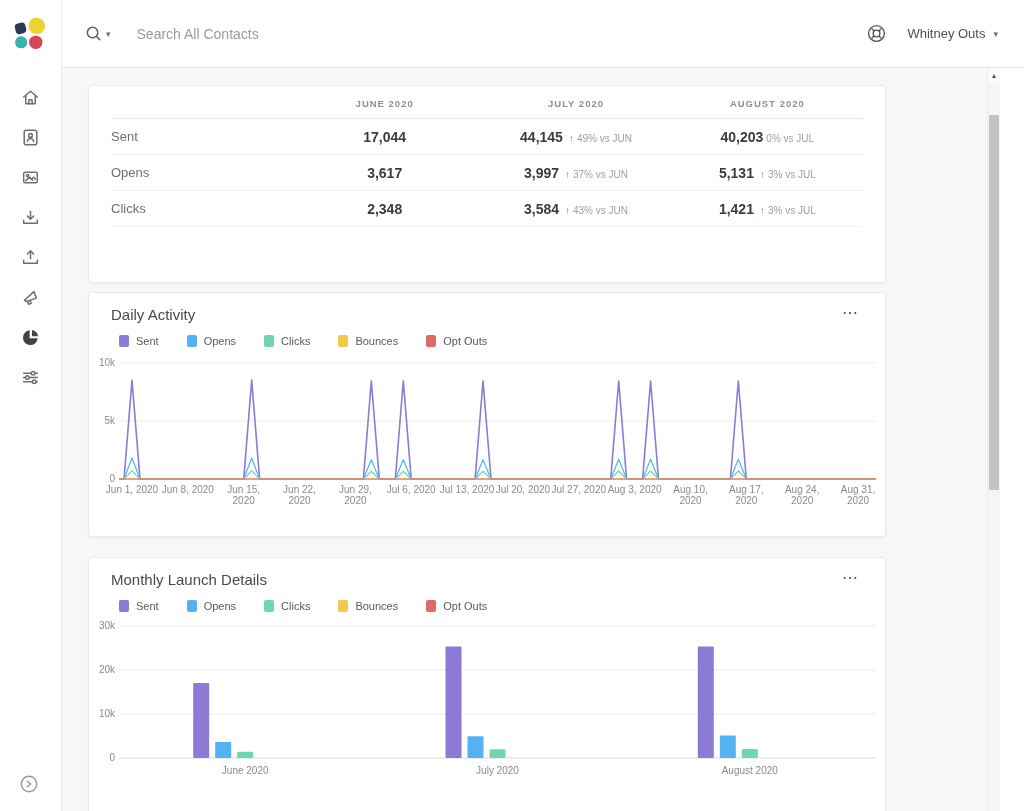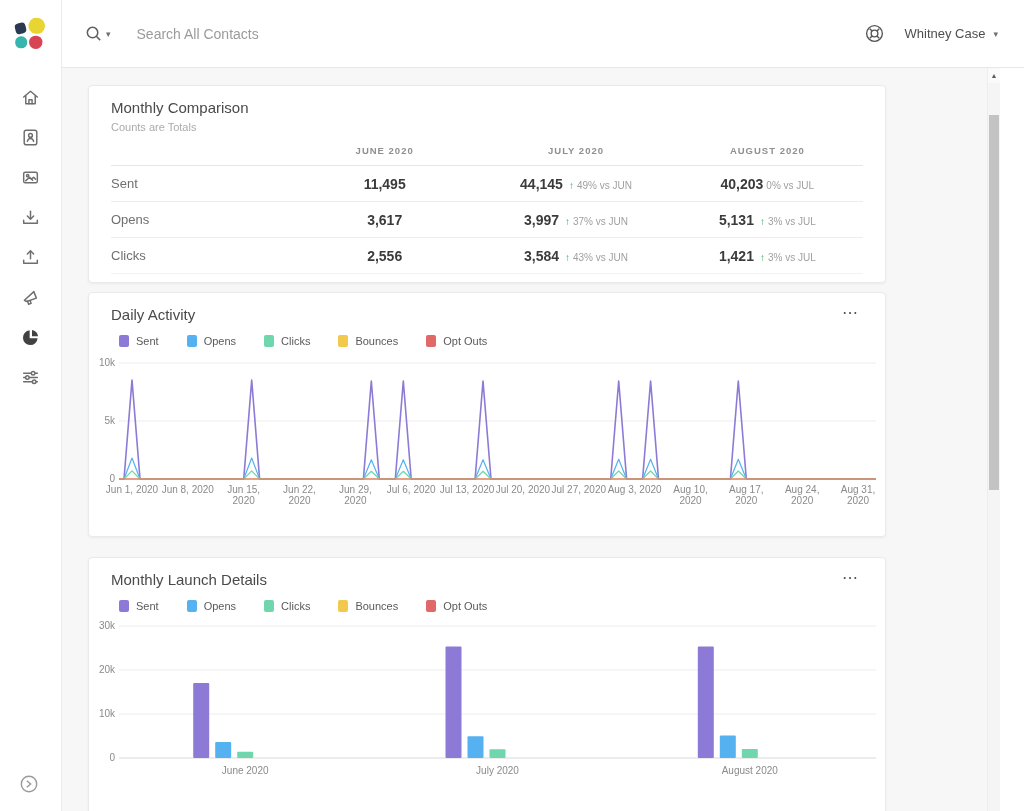--- a/index.html
+++ b/index.html
@@ -149,45 +149,39 @@
     </svg>
     <span class="caret">▾</span>
     <span class="search-placeholder">Search All Contacts</span>
   </div>
   <div class="topbar-spacer"></div>
   <svg width="21" height="21" viewBox="0 0 20 20" fill="none" stroke="#555" stroke-width="1.3">
     <circle cx="10" cy="10" r="7.5"></circle>
       <circle cx="10" cy="10" r="3.2"></circle>
     <path d="M7.7 7.7 L5.5 5.5 M12.3 7.7 L14.5 5.5 M7.7 12.3 L5.5 14.5 M12.3 12.3 L14.5 14.5"></path>
   </svg>
-  <span class="username">Whitney Case</span>
+  <span class="username">Whitney Outs</span>
   <span class="caret">▾</span>
 </div>
 
 <div class="content">
 
   <div class="card" style="margin-top:17px; height:198px;">
-    <div class="card-head">
-      <div>
-        <div class="card-title">Monthly Comparison</div>
-        <div class="card-sub">Counts are Totals</div>
-      </div>
-    </div>
     <div class="mc-table">
       <div class="mc-row mc-headrow" id="mc-header">
           <div></div>
           <div class="mc-col-h">JUNE 2020</div>
           <div class="mc-col-h">JULY 2020</div>
           <div class="mc-col-h">AUGUST 2020</div>
         </div>
       <div id="mc-body">
           <div class="mc-row mc-datarow">
             <div class="mc-label">Sent</div>
             <div class="mc-cell">
-              <span class="mc-num">11,495</span>
+              <span class="mc-num">17,044</span>
             </div>
             <div class="mc-cell">
               <span class="mc-num">44,145</span>
               <span class="mc-arrow" style="color:#3fa65a">↑</span>
               <span class="mc-chg">49% vs JUN</span>
             </div>
             <div class="mc-cell">
               <span class="mc-num">40,203</span>
               <span class="mc-chg">0% vs JUL</span>
             </div>
@@ -204,21 +198,21 @@
             </div>
             <div class="mc-cell">
               <span class="mc-num">5,131</span>
               <span class="mc-arrow" style="color:#3fa65a">↑</span>
               <span class="mc-chg">3% vs JUL</span>
             </div>
           </div>
           <div class="mc-row mc-datarow">
             <div class="mc-label">Clicks</div>
             <div class="mc-cell">
-              <span class="mc-num">2,556</span>
+              <span class="mc-num">2,348</span>
             </div>
             <div class="mc-cell">
               <span class="mc-num">3,584</span>
               <span class="mc-arrow" style="color:#3fa65a">↑</span>
               <span class="mc-chg">43% vs JUN</span>
             </div>
             <div class="mc-cell">
               <span class="mc-num">1,421</span>
               <span class="mc-arrow" style="color:#3fa65a">↑</span>
               <span class="mc-chg">3% vs JUL</span>

